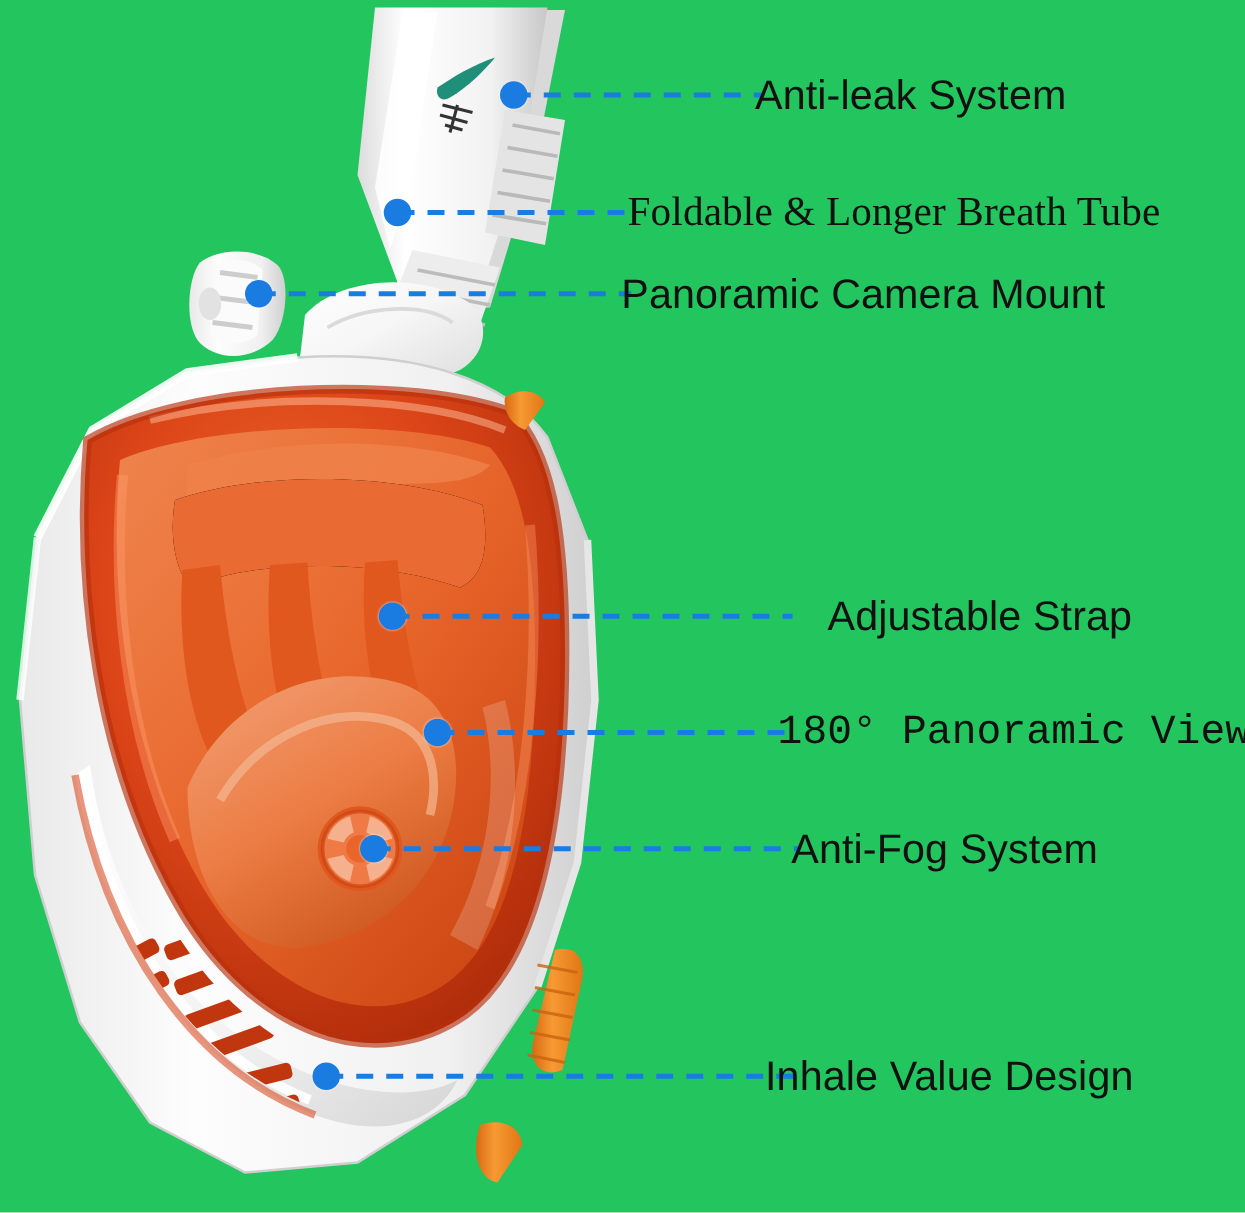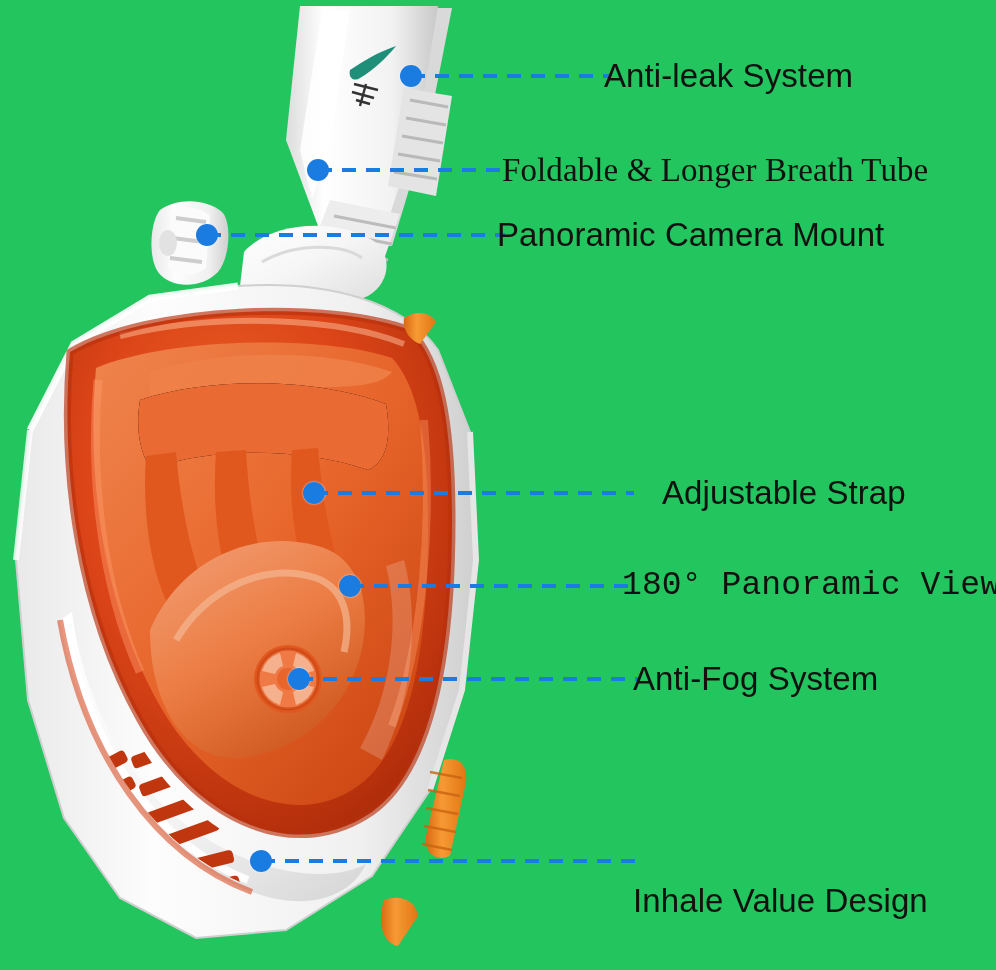--- a/index.html
+++ b/index.html
@@ -307,16 +307,16 @@
 
   <div class="callout" style="left: 288px; top: 679px;">
     <span class="callout-dot"></span>
     <span class="callout-line" style="width: 340px;"></span>
     <span class="callout-label" style="left: 345px; text-align: center;">Anti-Fog System</span>
   </div>
 
   <div class="callout" style="left: 250px; top: 861px;">
     <span class="callout-dot"></span>
     <span class="callout-line" style="width: 378px;"></span>
-    <span class="callout-label" style="left: 383px; margin-top: 40px;">Inhale Value Design</span>
+    <span class="callout-label" style="left: 362px;">Inhale Value Design</span>
   </div>
 
 </div>
 
 </body></html>

